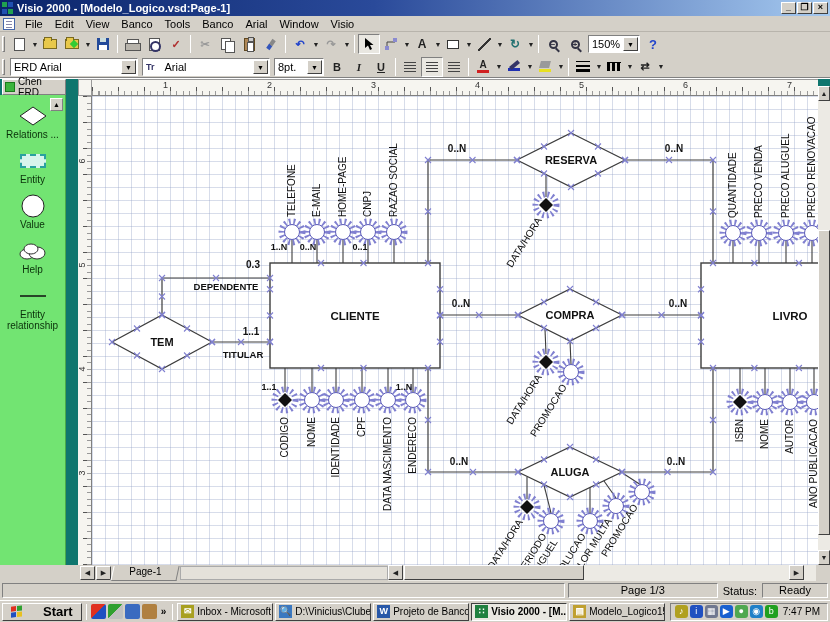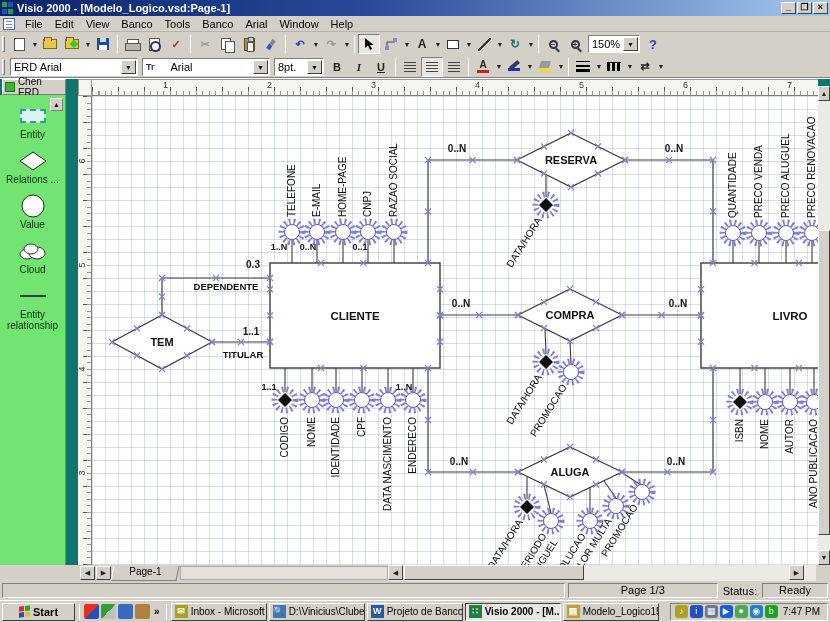--- a/index.html
+++ b/index.html
@@ -116,21 +116,21 @@
   
   #statusbar { position:absolute; left:0; top:581px; width:830px; height:19px; background:#d4d0c8; display:flex; align-items:center; padding:1px 2px; gap:3px; }
   .spanel { height:15px; border:1px solid; border-color:#808080 #fff #fff #808080; padding:0 6px; line-height:13px; }
   #statusbar .fill { flex:1; }
   .scell-page { width:150px; text-align:center; }
   .slabel { padding:0 2px; }
   .scell-ready { width:66px; text-align:center; }
 
   
   #taskbar { position:absolute; left:0; top:600px; width:830px; height:22px; background:#d4d0c8; border-top:1px solid #fff; display:flex; align-items:center; padding:0 2px; gap:2px; }
-  #start { height:18px; display:flex; align-items:center; gap:2px; background:#d4d0c8; border:1px solid; border-color:#fff #404040 #404040 #fff; padding:0 16px; font-weight:bold; font-size:11px; }
+  #start { height:18px; display:flex; align-items:center; gap:20px; background:#d4d0c8; border:1px solid; border-color:#fff #404040 #404040 #fff; padding:0 8px; font-weight:bold; font-size:13px; }
   .flag { width:12px; height:11px; display:grid; grid-template-columns:5px 5px; grid-gap:1px; transform:skewY(-6deg); }
   .flag i { width:5px; height:5px; }
   .qsep { width:1px; height:16px; background:#808080; border-right:1px solid #fff; margin:0 2px; }
   .qlicon { width:15px; height:15px; border-radius:2px; }
   .chev { font-size:10px; font-weight:bold; padding:0 2px; }
   .task { height:18px; flex:0 0 auto; display:flex; align-items:center; gap:3px; background:#d4d0c8; border:1px solid; border-color:#fff #404040 #404040 #fff; padding:0 3px; font-size:10px; white-space:nowrap; overflow:hidden; }
   .task.active { border-color:#404040 #fff #fff #404040; background:#e9e7e1; font-weight:bold; }
   .ticon { width:13px; height:13px; flex:0 0 13px; font-size:9px; line-height:13px; text-align:center; color:#fff; font-weight:bold; }
   #tray { margin-left:auto; height:18px; border:1px solid; border-color:#808080 #fff #fff #808080; display:flex; align-items:center; gap:2px; padding:0 4px; }
   .trico { width:13px; height:13px; border-radius:3px; font-size:9px; line-height:13px; text-align:center; color:#fff; }
@@ -162,21 +162,21 @@
     <span class="docicon"></span>
     <span id="menu-items" style="display:flex">
         <span class="menu-item">File</span>
         <span class="menu-item">Edit</span>
         <span class="menu-item">View</span>
         <span class="menu-item">Banco</span>
         <span class="menu-item">Tools</span>
         <span class="menu-item">Banco</span>
         <span class="menu-item">Arial</span>
         <span class="menu-item">Window</span>
-        <span class="menu-item">Help</span>
+        <span class="menu-item">Visio</span>
       </span>
     <span class="winbtns" style="top:19px">
       <span class="wbtn">_</span>
       <span class="wbtn">❐</span>
       <span class="wbtn">×</span>
     </span>
   </div>
 
   <div class="toolbar" id="toolbar1">
     <span class="grip"></span>
@@ -272,21 +272,21 @@
       </span>
   </div>
 
   <div class="toolbar" id="toolbar2">
     <span class="grip"></span>
     <span class="combo" style="width:128px">
         <span>ERD Arial</span>
         <span class="cdd">▼</span>
       </span>
     <span class="combo" style="width:128px">
-        <b style="color:#336;font-size:9px;margin-right:16px">Tr</b>
+        <b style="color:#336;font-size:9px;margin-right:10px">Tr</b>
         <span>Arial</span>
         <span class="cdd">▼</span>
       </span>
     <span class="combo" style="width:50px">
         <span>8pt.</span>
         <span class="cdd">▼</span>
       </span>
     <span class="tbtn">
         <b>B</b>
       </span>
@@ -343,51 +343,51 @@
       <span class="dd">▼</span>
   </div>
 
   <div id="stencil-header" class="bevel-out">
     <span class="sticon"></span>
     <span>Chen ERD</span>
   </div>
   <div id="stencil">
     <span class="st-scroll bevel-out">▲</span>
     <div id="stencil-items">
-        <div class="st-item">
-          <span class="st-ico">
-            <span class="st-entity"></span>
-          </span>
-          <span>Entity</span>
-        </div>
         <div class="st-item">
           <span class="st-ico">
             <svg width="30" height="22">
               <polygon points="15,2 28,11 15,20 2,11" fill="#fff" stroke="#222"></polygon>
             </svg>
           </span>
           <span>Relations ...</span>
+        </div>
+        <div class="st-item">
+          <span class="st-ico">
+            <span class="st-entity"></span>
+          </span>
+          <span>Entity</span>
         </div>
         <div class="st-item">
           <span class="st-ico">
             <svg width="26" height="26">
               <circle cx="13" cy="13" r="11" fill="#fff" stroke="#222"></circle>
             </svg>
           </span>
           <span>Value</span>
         </div>
         <div class="st-item">
           <span class="st-ico">
             <svg width="32" height="20">
               <ellipse cx="10" cy="13" rx="7" ry="5" fill="#fff" stroke="#333"></ellipse>
               <ellipse cx="20" cy="12" rx="8" ry="6" fill="#fff" stroke="#333"></ellipse>
               <ellipse cx="14" cy="8" rx="7" ry="5" fill="#fff" stroke="#333"></ellipse>
             </svg>
           </span>
-          <span>Cloud</span>
+          <span>Help</span>
         </div>
         <div class="st-item">
           <span class="st-ico">
             <svg width="30" height="8">
               <line x1="2" y1="4" x2="28" y2="4" stroke="#111" stroke-width="1.5"></line>
             </svg>
           </span>
           <span>Entity relationship</span>
         </div>
       </div>

